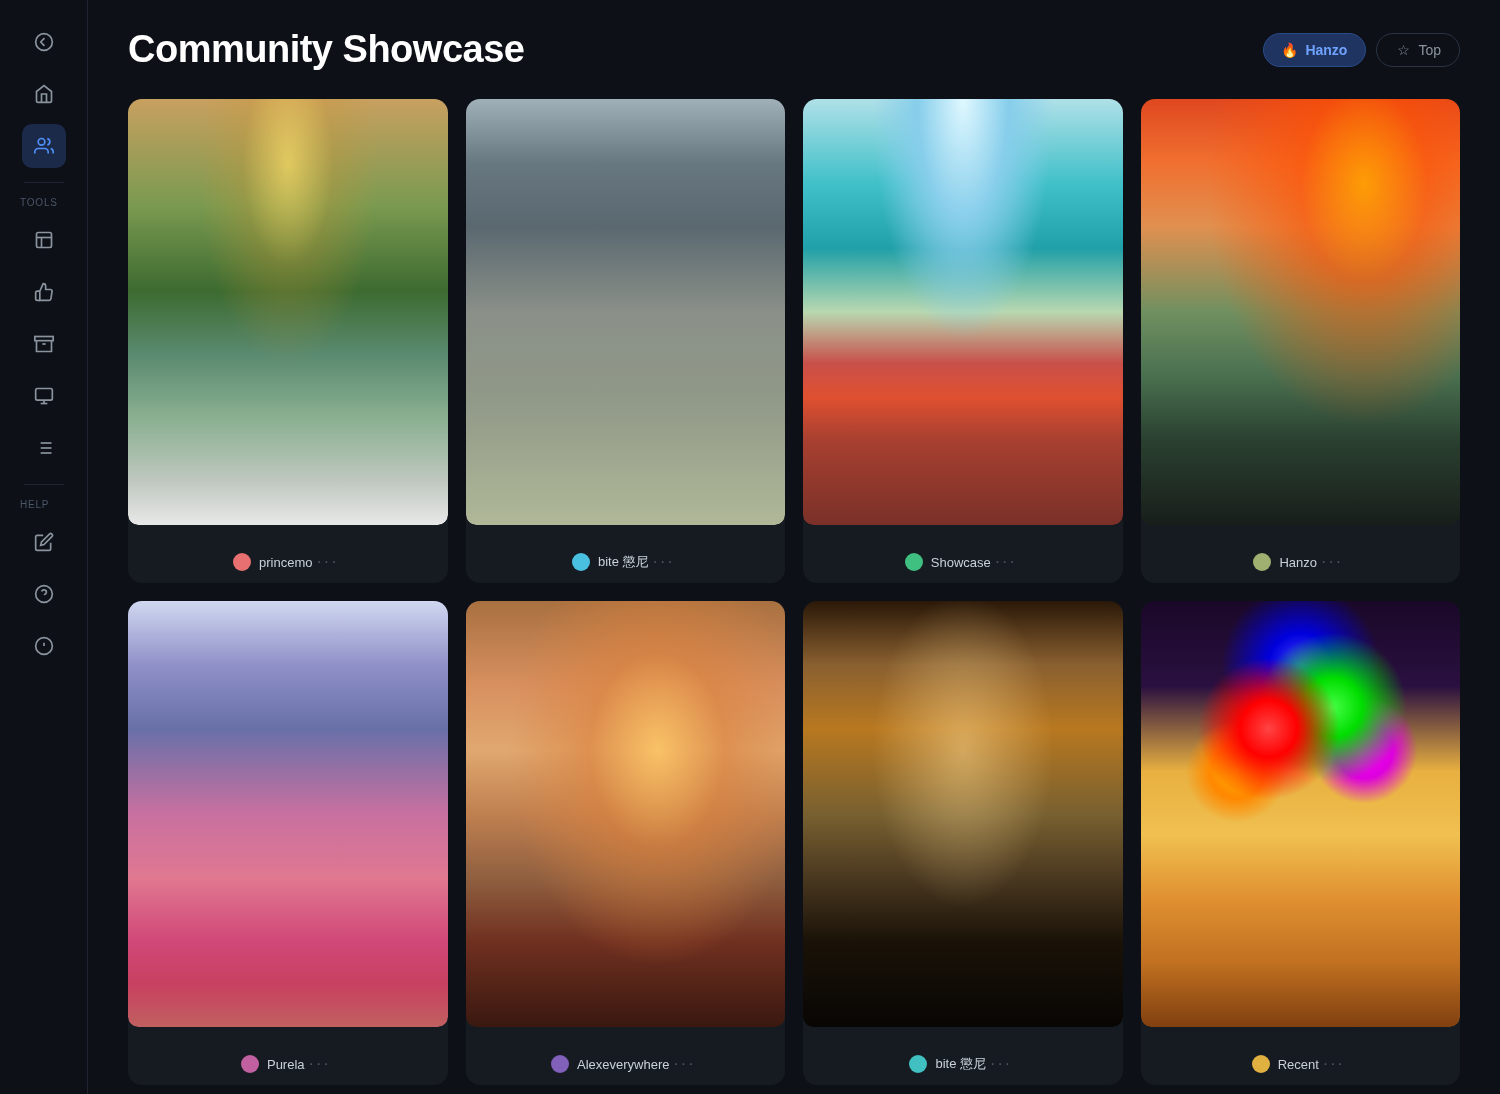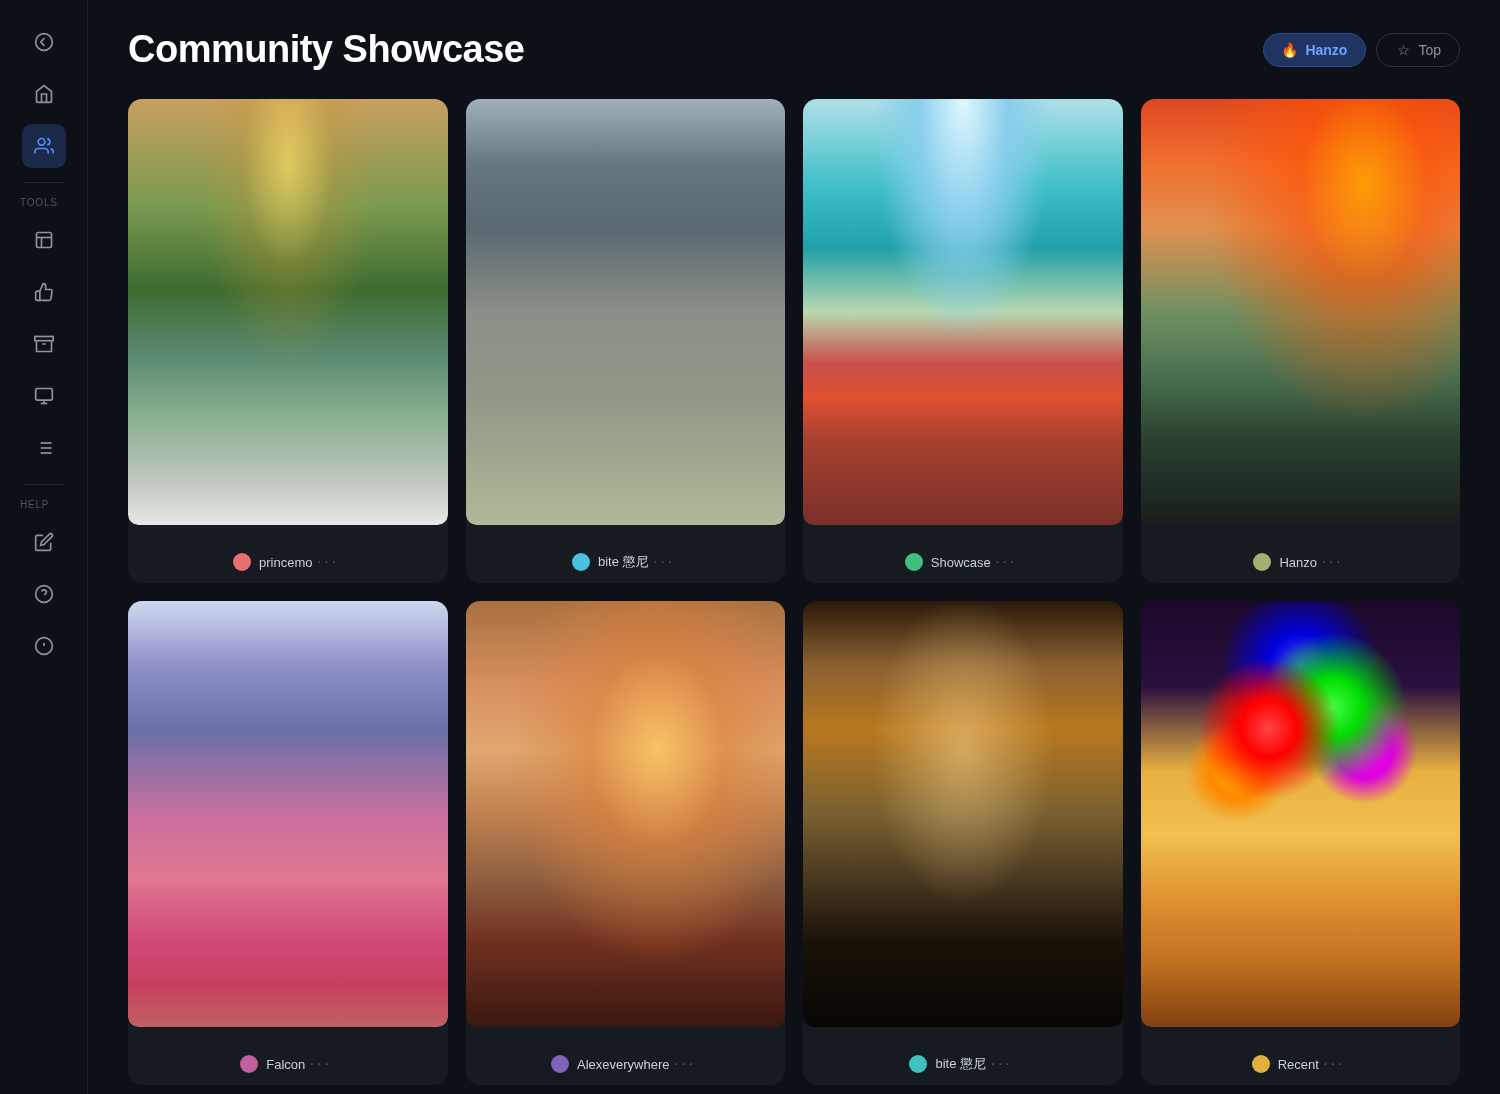--- a/index.html
+++ b/index.html
@@ -385,21 +385,21 @@
       </div>
     </div>
 
     <div class="gallery-card">
       <div class="card-image">
         <div class="card-image-inner img-5-inner" style="height:100%;"></div>
       </div>
       <div class="card-footer">
         <div class="card-user">
           <div class="user-avatar" style="background:#c060a0; border-radius:50%;"></div>
-          <span>Falcon</span>
+          <span>Purela</span>
         </div>
         <span class="card-more">···</span>
       </div>
     </div>
 
     <div class="gallery-card">
       <div class="card-image">
         <div class="card-image-inner img-6-inner" style="height:100%;"></div>
       </div>
       <div class="card-footer">

